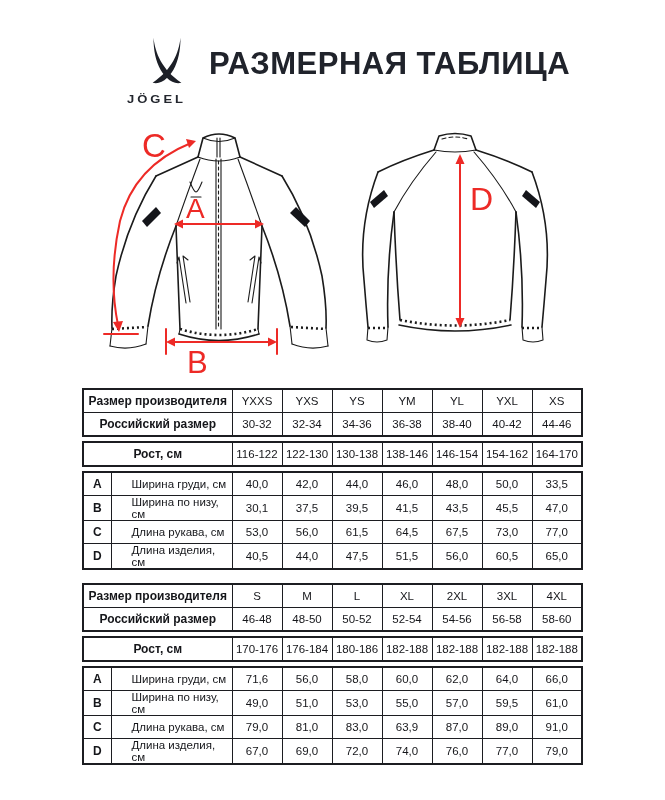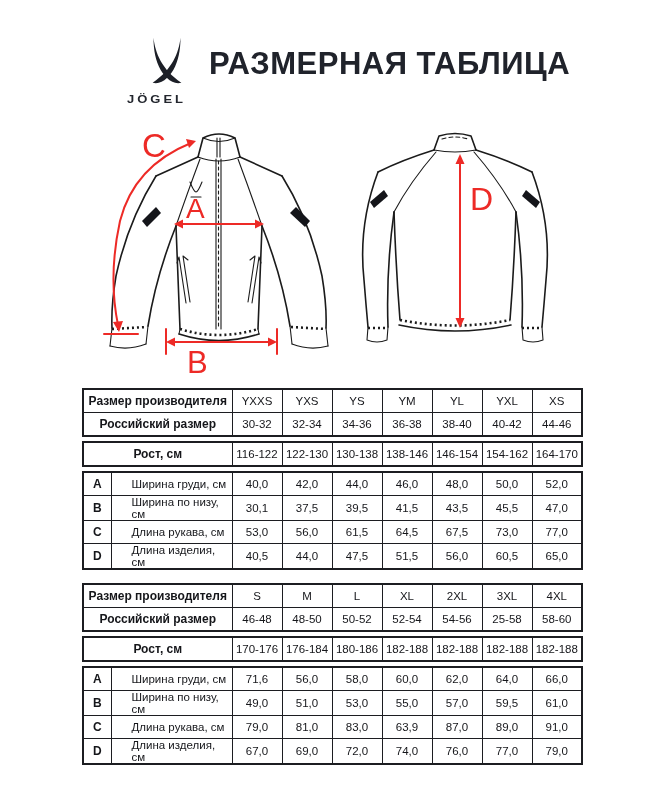--- a/index.html
+++ b/index.html
@@ -214,21 +214,21 @@
       <tbody>
           <tr>
         <td class="letter">A</td>
         <td class="rowlbl">Ширина груди, см</td>
         <td>40,0</td>
         <td>42,0</td>
         <td>44,0</td>
         <td>46,0</td>
         <td>48,0</td>
         <td>50,0</td>
-        <td>52,0</td>
+        <td>33,5</td>
       </tr>
       <tr>
         <td class="letter">B</td>
         <td class="rowlbl">Ширина по низу, см</td>
         <td>30,1</td>
         <td>37,5</td>
         <td>39,5</td>
         <td>41,5</td>
         <td>43,5</td>
         <td>45,5</td>
@@ -277,21 +277,21 @@
         <td>3XL</td>
         <td>4XL</td>
       </tr>
       <tr>
         <td class="hdr">Российский размер</td>
         <td>46-48</td>
         <td>48-50</td>
         <td>50-52</td>
         <td>52-54</td>
         <td>54-56</td>
-        <td>25-58</td>
+        <td>56-58</td>
         <td>58-60</td>
       </tr>
     </tbody>
       </table>
     <table>
       <colgroup>
           <col style="width:149px">
           <col span="7" style="width:50px">
         </colgroup>
       <tbody>

